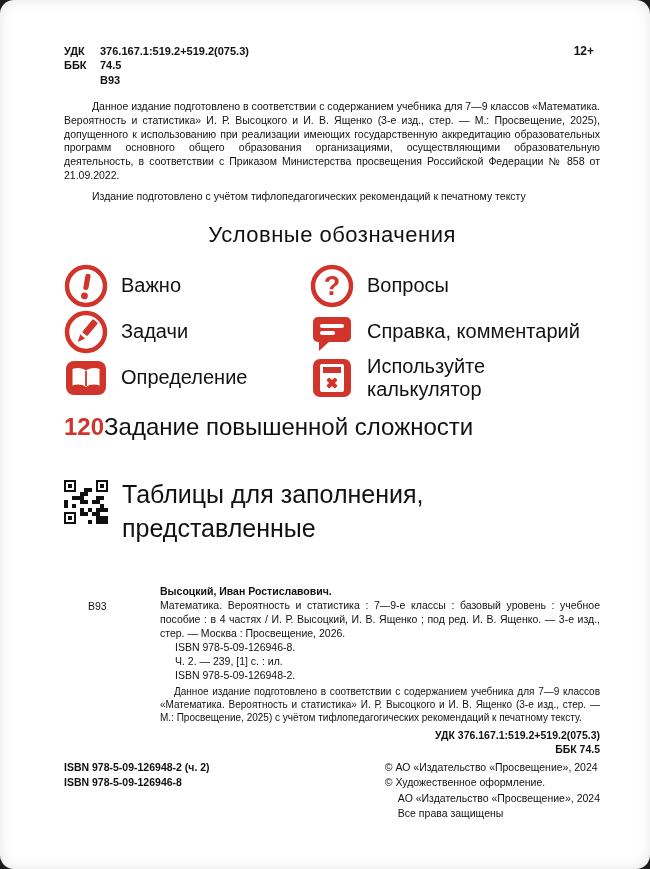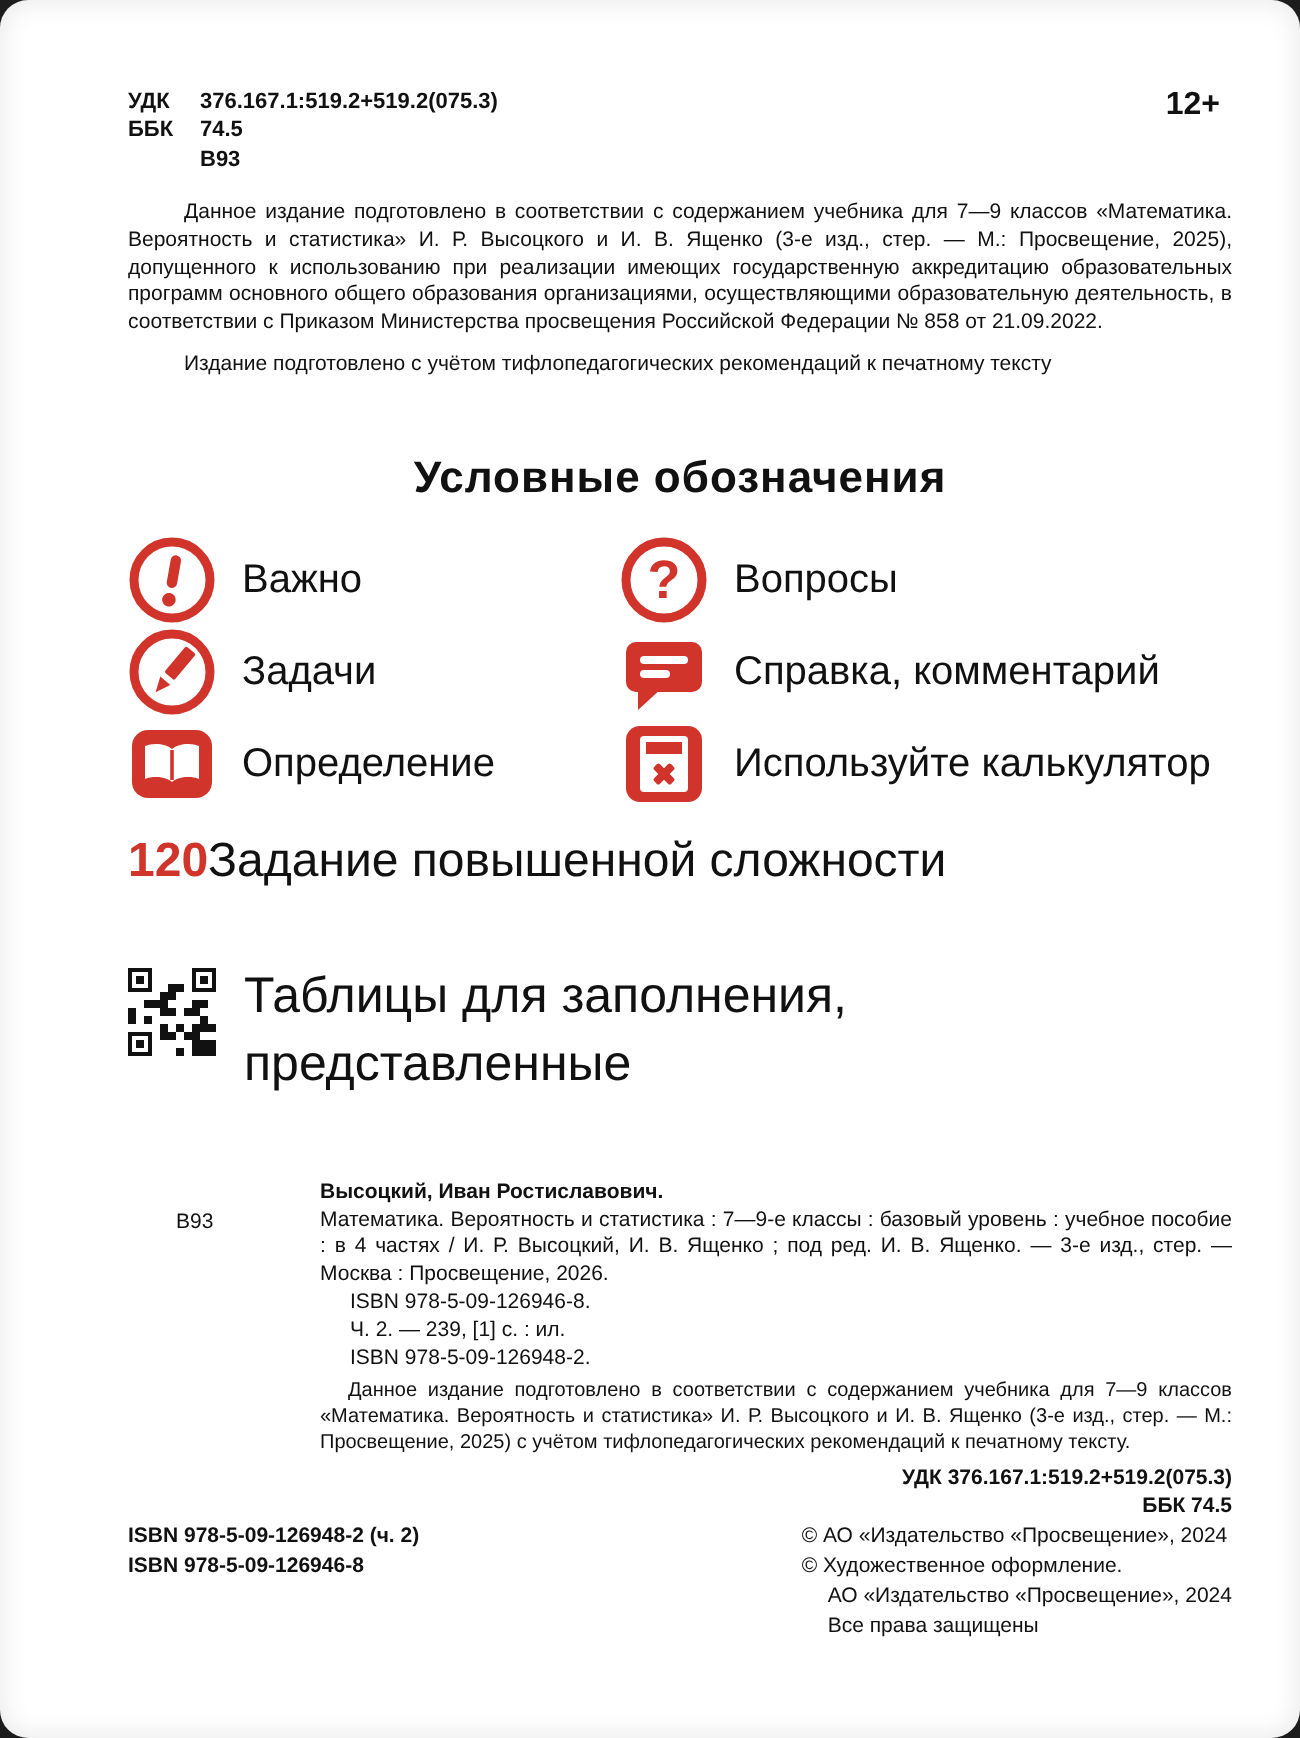--- a/index.html
+++ b/index.html
@@ -1,34 +1,34 @@
 <!DOCTYPE html>
 <html lang="ru"><head>
 <meta charset="utf-8">
 <style>
   :root{ --accent:#d1342b; --ink:#111; }
   *{ box-sizing:border-box; margin:0; padding:0; }
   html,body{ background:#1c1c1c; }
   body{ width:650px; height:869px; font-family:"Liberation Sans", sans-serif; color:var(--ink); }
   .page{
     width:650px; height:869px; background:#fff; border-radius:14px; overflow:hidden;
-    padding:44px 34px 48px 64px; display:flex; flex-direction:column; position:relative;
+    padding:44px 50px 48px 64px; display:flex; flex-direction:column; position:relative;
     box-shadow: inset 0 0 14px rgba(0,0,0,.10);
   }
   
   .header-row{ display:flex; justify-content:space-between; align-items:flex-start; }
   .codes{ font-size:11px; font-weight:bold; line-height:1.3; }
   .code-row{ display:flex; }
   .code-label{ width:36px; }
-  .age-badge{ font-size:16px; font-weight:bold; padding-right:6px; }
+  .age-badge{ font-size:12px; font-weight:bold; padding-right:6px; }
   
   .intro{ margin-top:13px; font-size:10.5px; line-height:1.32; text-align:justify; text-indent:28px; }
   .intro.single{ margin-top:7px; text-align:left; }
   
-  .legend-title{ margin-top:36px; margin-bottom:15px; text-align:center; font-size:22px; font-weight:bold; letter-spacing:.5px; }
+  .legend-title{ margin-top:18px; margin-bottom:15px; text-align:center; font-size:22px; font-weight:normal; letter-spacing:.5px; }
   .legend-grid{ display:grid; grid-template-columns:246px 1fr; row-gap:0; }
   .legend-item{ display:flex; align-items:center; gap:13px; min-height:46px; }
   .licon{ width:44px; height:44px; flex:0 0 44px; display:inline-block; }
   .licon svg{ width:44px; height:44px; display:block; }
   .llabel{ font-size:20px; }
   svg .f{ fill:var(--accent); }
   svg .o{ fill:none; stroke:var(--accent); stroke-width:4.5; }
   svg .w{ fill:#fff; }
   svg .sp{ stroke:var(--accent); stroke-width:1.8; fill:none; }
   svg .d{ fill:#111; }

